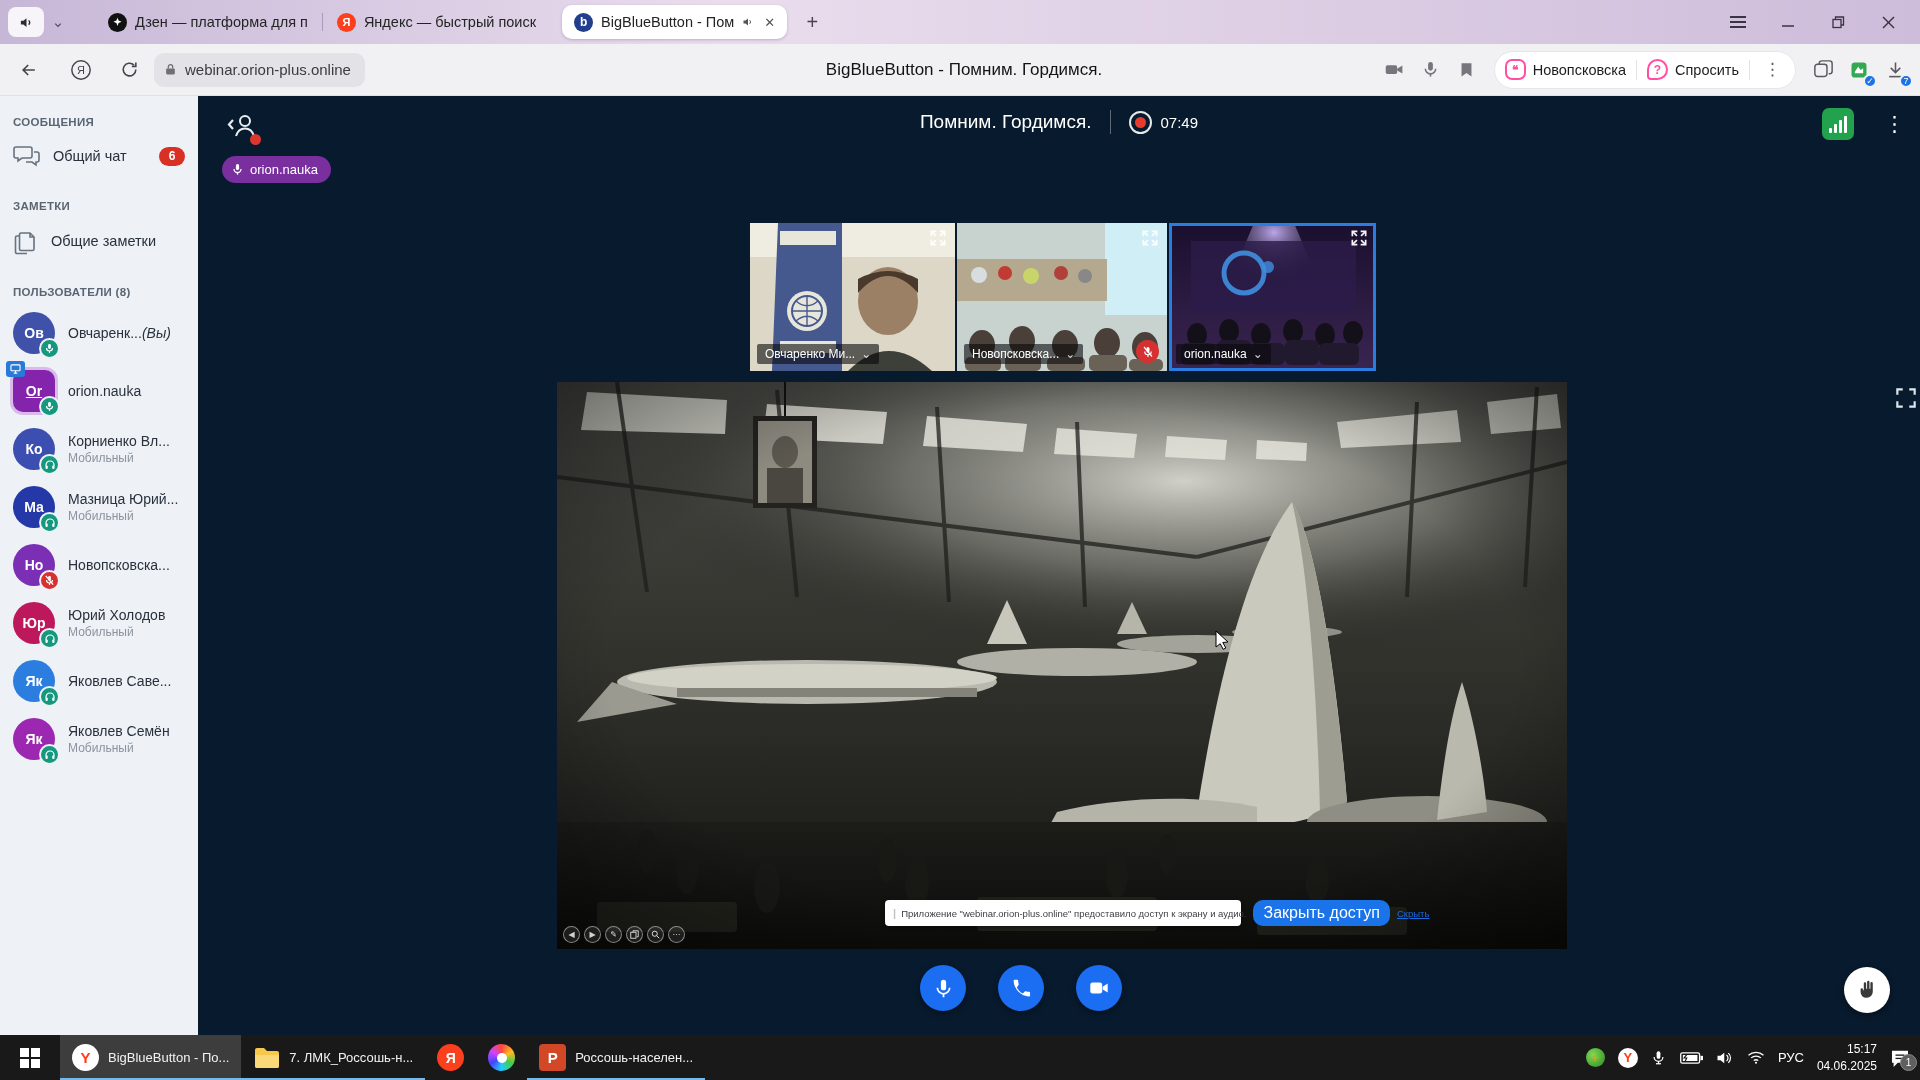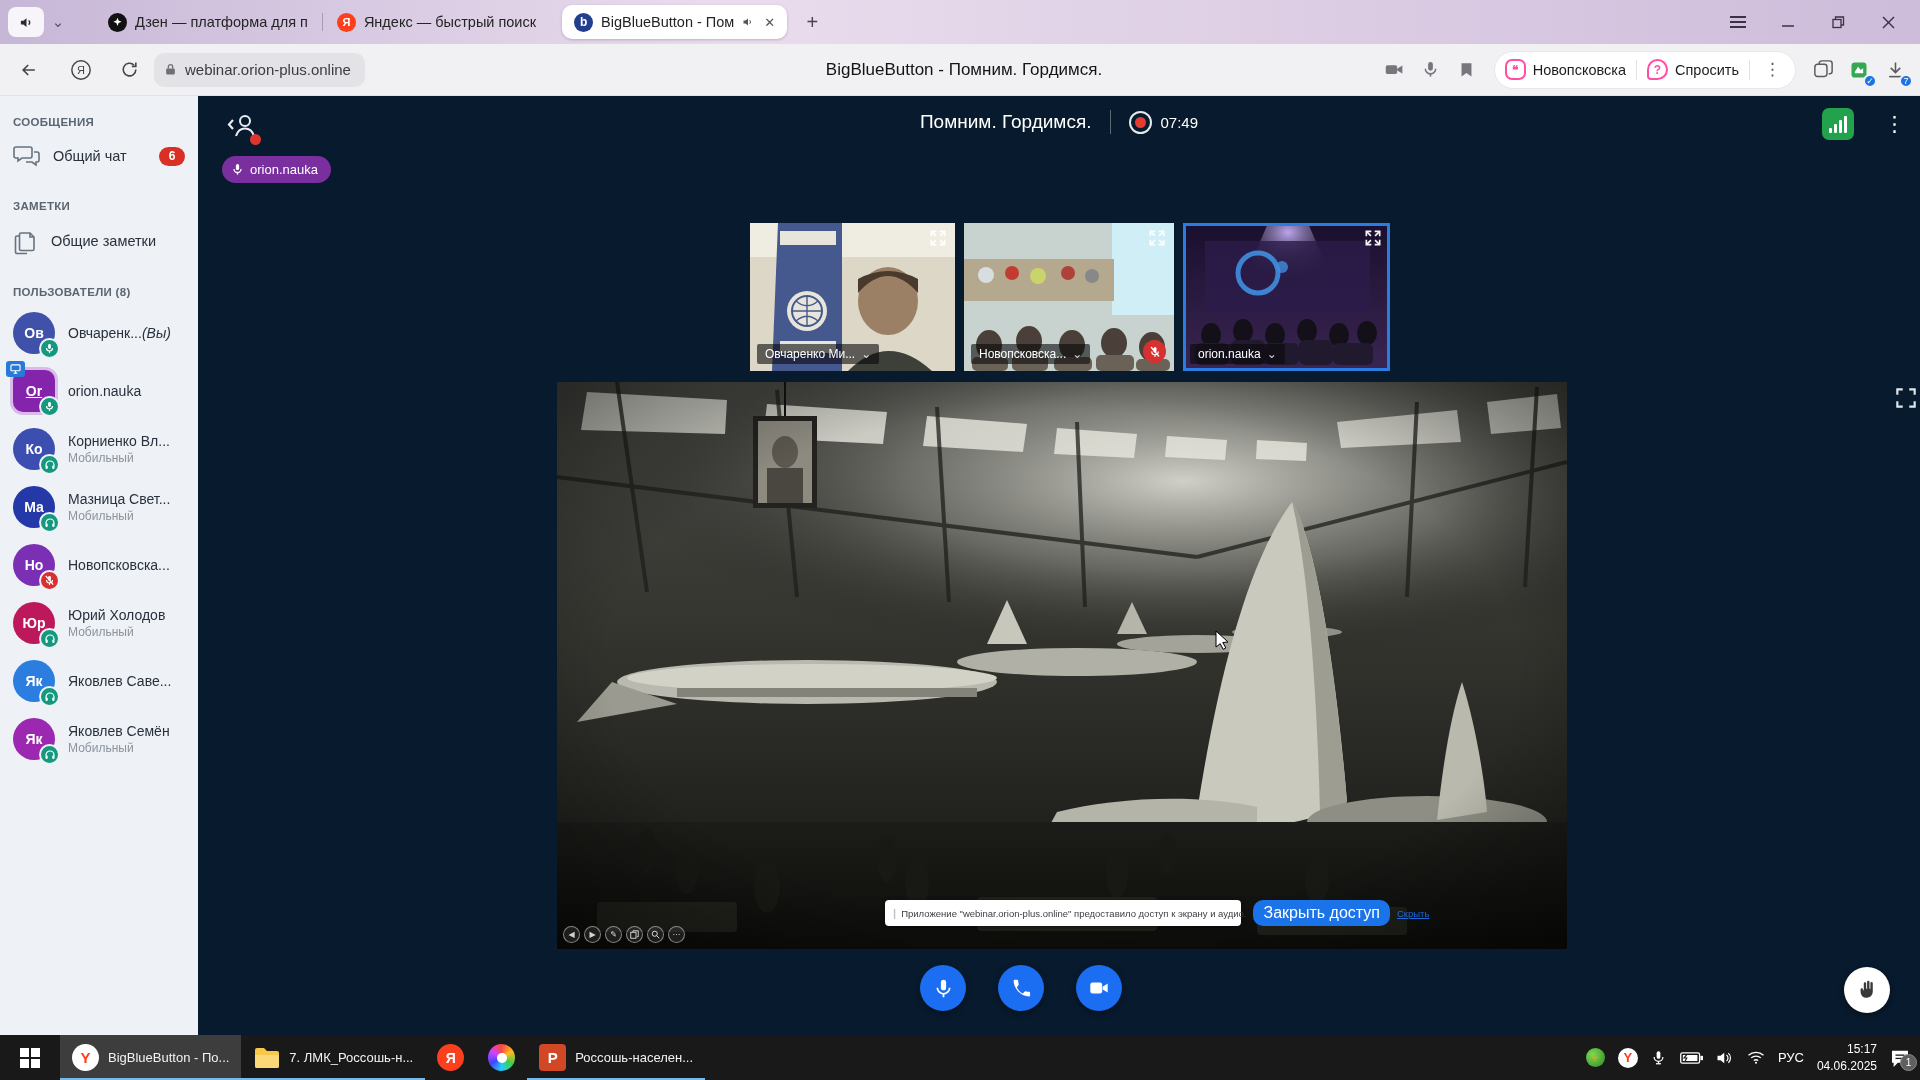--- a/index.html
+++ b/index.html
@@ -91,21 +91,21 @@
   #meeting-timer { color:#fff; font-size:15px; }
   #conn-btn { position:absolute; left:1624px; top:12px; width:32px; height:32px; border-radius:7px; background:#23a24d;
     display:flex; align-items:flex-end; justify-content:center; gap:2px; padding-bottom:7px; cursor:pointer; }
   #conn-btn i { display:block; width:3px; background:#fff; border-radius:1px; }
   #main-kebab { position:absolute; left:1678px; top:14px; color:#fff; font-size:21px; cursor:pointer; padding:2px 8px; }
 
   #talking-pill { position:absolute; left:24px; top:60px; height:27px; border-radius:14px; display:flex; align-items:center;
     gap:6px; padding:0 13px 0 9px; color:#fff; font-size:13px; cursor:pointer; }
 
   
-  #webcams { position:absolute; left:552px; top:127px; display:flex; gap:9px; }
+  #webcams { position:absolute; left:552px; top:127px; display:flex; gap:2px; }
   .cam { position:relative; height:148px; background:#000; overflow:hidden; cursor:pointer; }
   .cam.activecam { outline:3px solid #2b7ce0; outline-offset:-3px; }
   .cam-label { position:absolute; left:7px; bottom:7px; background:rgba(8,8,10,.6); color:#fff; font-size:12px;
     padding:3px 8px; border-radius:2px; display:flex; align-items:center; gap:6px; white-space:nowrap; }
   .cam-expand { position:absolute; top:5px; right:7px; width:20px; height:20px; opacity:.95; }
   .cam-muted { position:absolute; right:8px; bottom:8px; width:23px; height:23px; border-radius:50%; background:#d63131;
     display:flex; align-items:center; justify-content:center; }
 
   
   #presentation { position:absolute; left:359px; top:286px; width:1010px; height:567px; background:#1d1d1b; }
@@ -362,21 +362,21 @@
         </div>
         <div class="usr-row">
           <div class="usr-av" style="background: rgb(36, 56, 168);">Ма<span class="av-status" style="background: rgb(22, 152, 127);">
               <svg width="12" height="12" viewBox="0 0 24 24">
                 <path d="M4 14v-2a8 8 0 0 1 16 0v2" stroke="#fff" stroke-width="2.4" fill="none"></path>
                 <rect x="3" y="13" width="4.5" height="7" rx="2" fill="#fff"></rect>
                 <rect x="16.5" y="13" width="4.5" height="7" rx="2" fill="#fff"></rect>
               </svg>
             </span></div>
           <div>
-            <div class="usr-name">Мазница Свет...</div>
+            <div class="usr-name">Мазница Юрий...</div>
             <div class="usr-sub">Мобильный</div>
           </div>
         </div>
         <div class="usr-row">
           <div class="usr-av" style="background: rgb(123, 47, 180);">Но<span class="av-status" style="background: rgb(214, 49, 49);">
               <svg width="11" height="11" viewBox="0 0 24 24" fill="none" stroke="#fff" stroke-width="2.4">
                 <rect x="9" y="2" width="6" height="11" rx="3" fill="#fff" stroke="none"></rect>
                 <path d="M5.5 11a6.5 6.5 0 0 0 13 0"></path>
                 <line x1="12" y1="17.5" x2="12" y2="22"></line>
                 <line x1="4" y1="2" x2="20" y2="21" stroke-width="2.8"></line>

